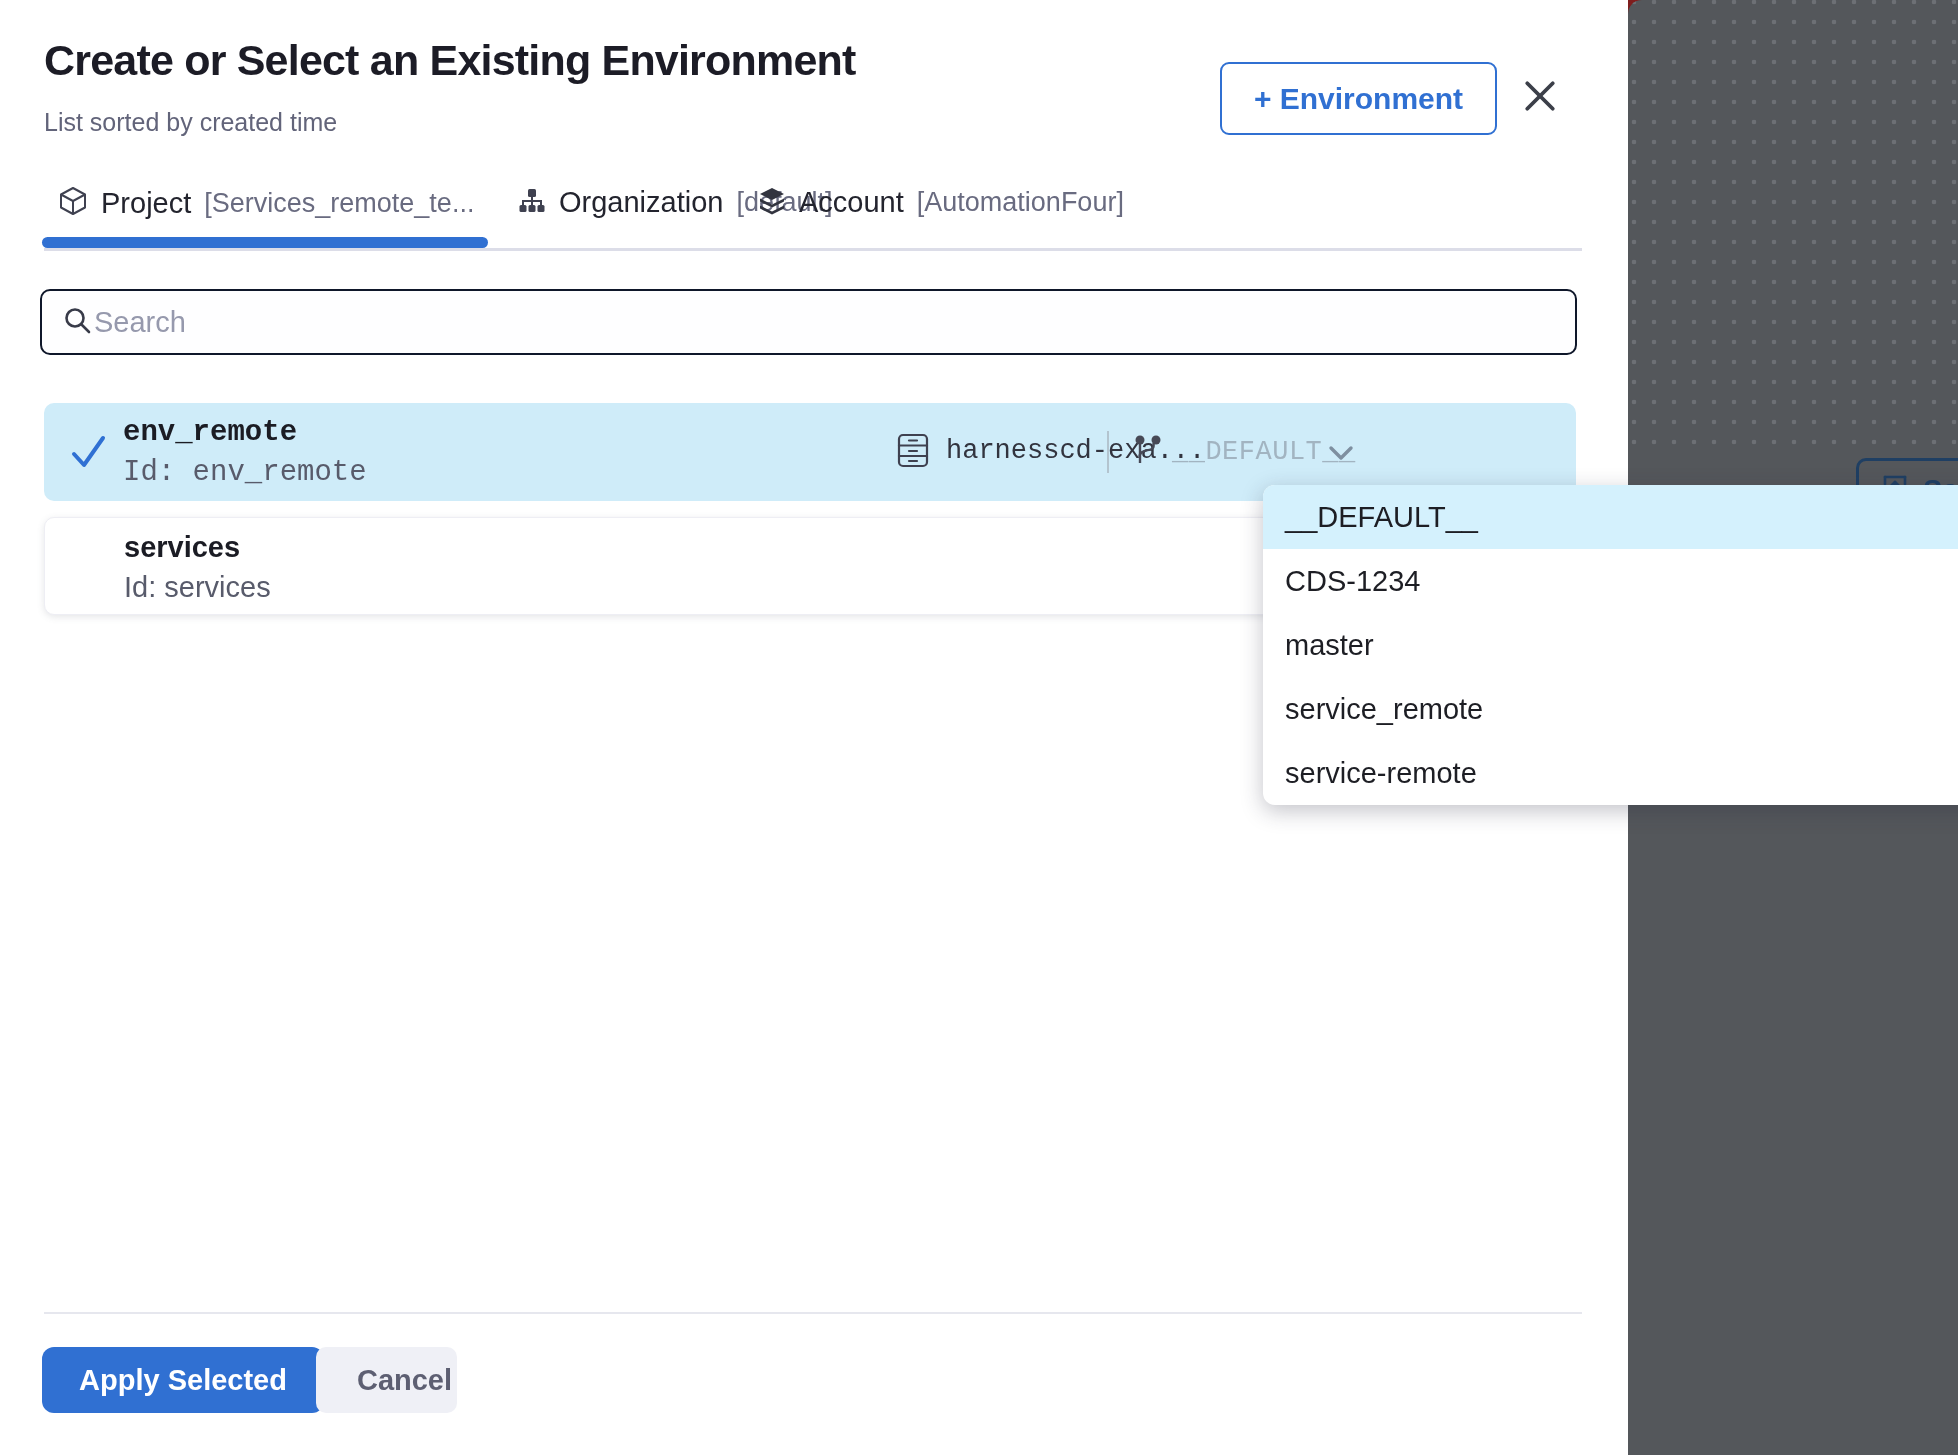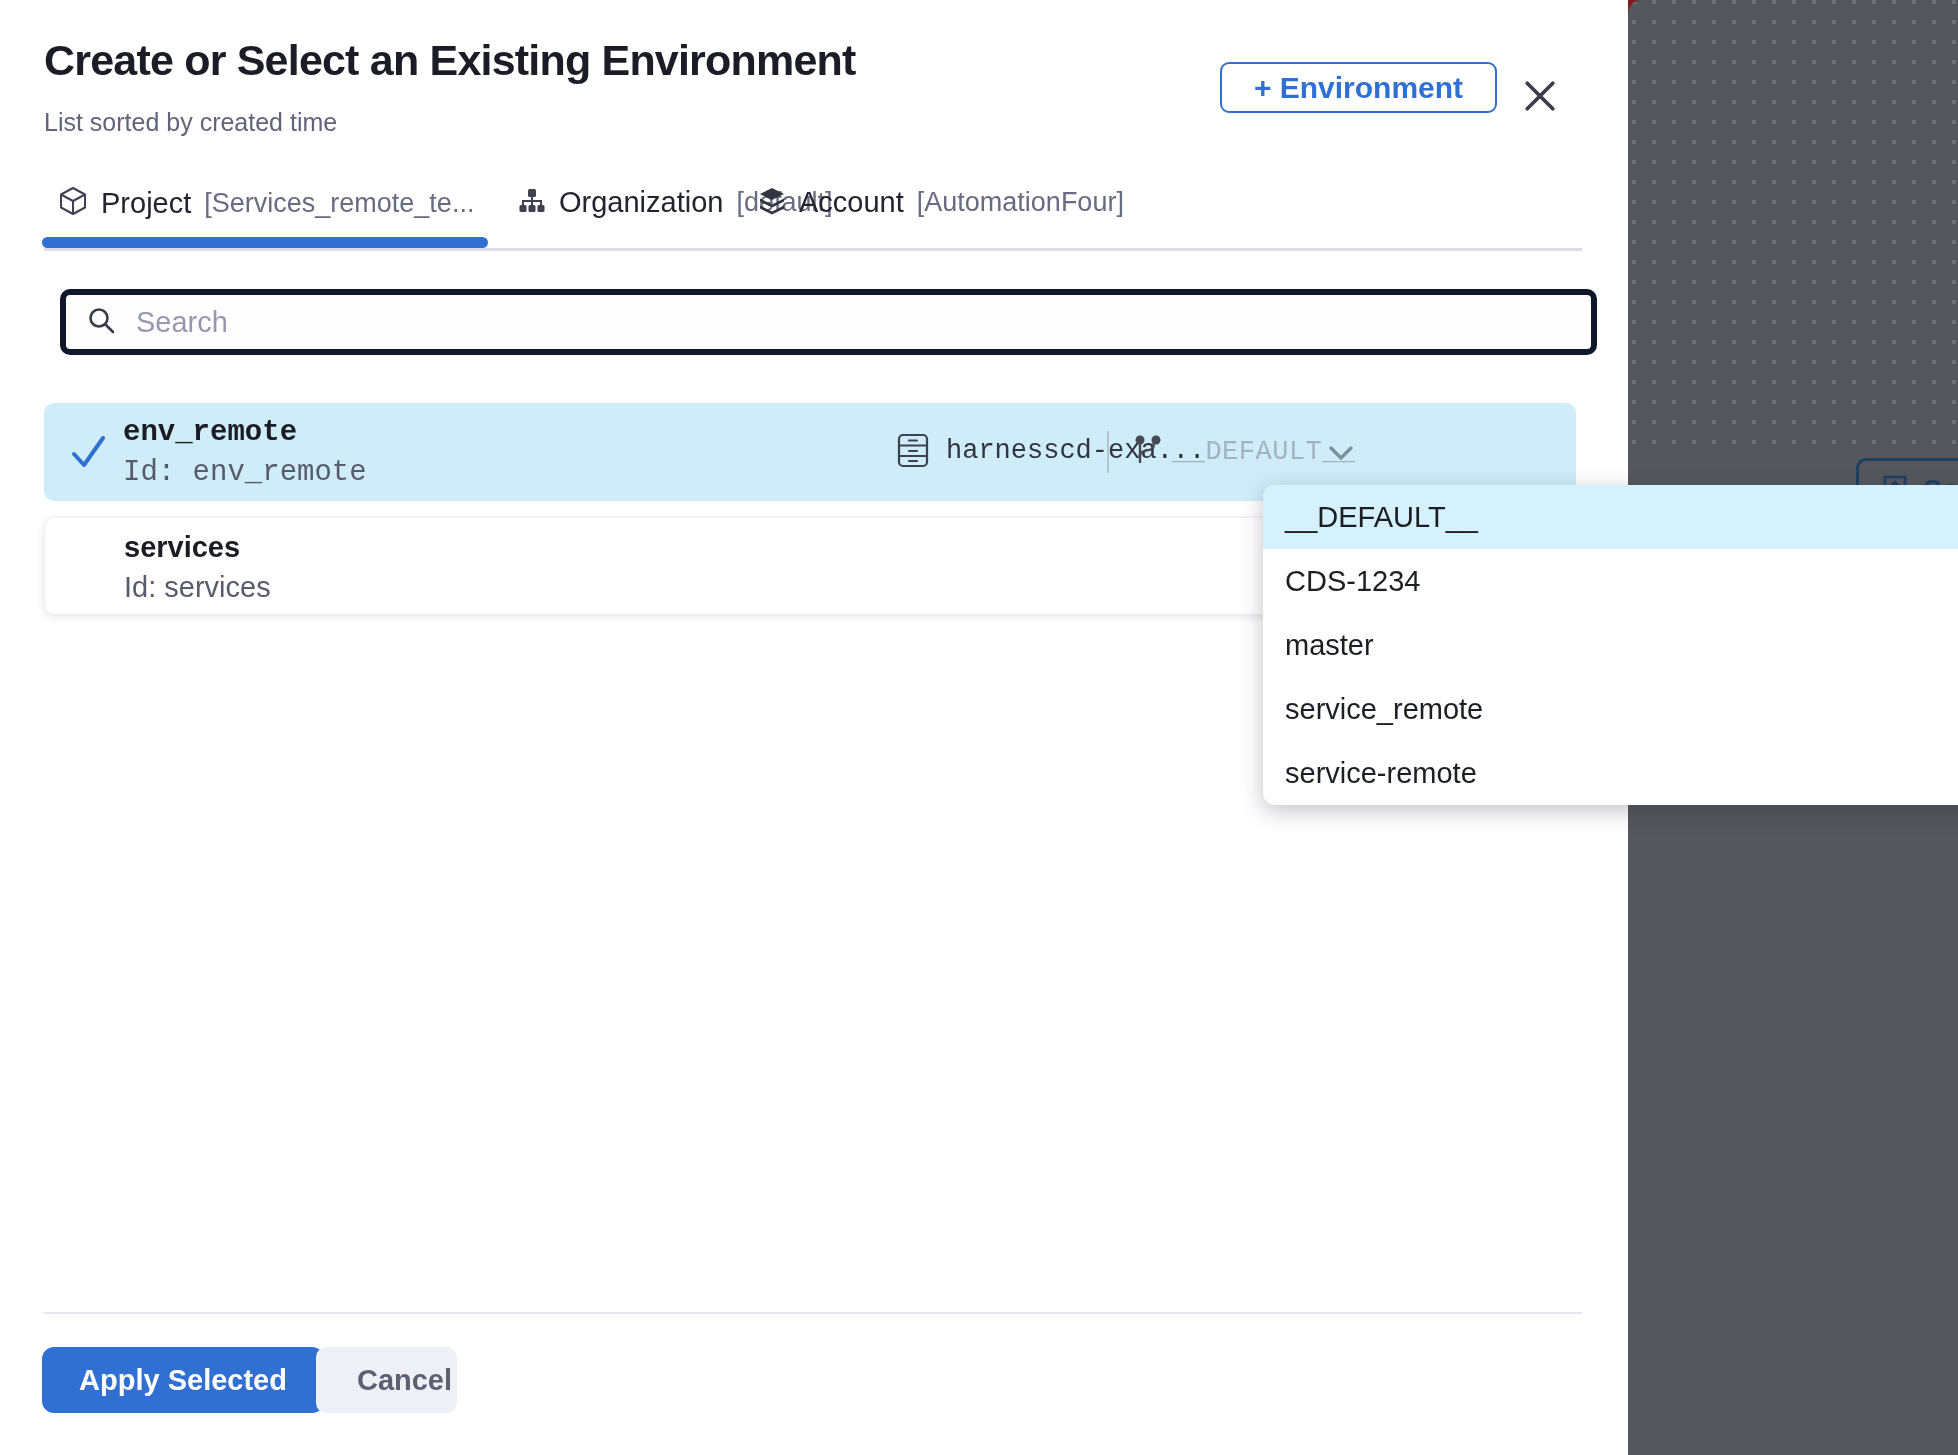--- a/index.html
+++ b/index.html
@@ -26,39 +26,39 @@
     color:#1f3f63;font-weight:700;font-size:29px;z-index:2;
   }
   
   .modal{position:absolute;left:0;top:0;width:1628px;height:1455px;background:#fff;z-index:10;}
   .modal-title{
     position:absolute;left:44px;top:36px;margin:0;
     font-size:43px;font-weight:700;color:#1c1c26;letter-spacing:-0.8px;
   }
   .modal-subtitle{position:absolute;left:44px;top:108px;font-size:25px;color:#62647a;}
   .env-button{
-    position:absolute;left:1220px;top:62px;width:277px;height:51px;box-sizing:border-box;
+    position:absolute;left:1220px;top:62px;width:277px;height:73px;box-sizing:border-box;
     border:2.5px solid #3070d2;border-radius:9px;background:#fff;
     display:flex;align-items:center;justify-content:center;
     color:#3070d2;font-weight:700;font-size:30px;cursor:pointer;
   }
   .close-btn{position:absolute;left:1520px;top:76px;width:40px;height:40px;
     display:flex;align-items:center;justify-content:center;cursor:pointer;}
   
   .tab{position:absolute;top:186px;display:flex;align-items:center;gap:13px;cursor:pointer;}
   .tab-1{left:58px;} .tab-2{left:518px;} .tab-3{left:758px;}
   .tab-label{font-size:29px;color:#23242e;}
   .tab-scope{font-size:27px;color:#696b80;}
   .tabs-baseline{position:absolute;left:44px;top:248px;width:1538px;height:3px;background:#dcdde8;}
   .tabs-active-bar{position:absolute;left:42px;top:237px;width:446px;height:11px;border-radius:6px;background:#3070d2;}
   
   .search-box{
-    position:absolute;left:60px;top:289px;width:1537px;height:66px;box-sizing:border-box;
-    border:6px solid #0f172a;border-radius:10px;background:#fefeff;
-    display:flex;align-items:center;gap:18px;padding-left:20px;
+    position:absolute;left:40px;top:289px;width:1537px;height:66px;box-sizing:border-box;
+    border:2px solid #0f172a;border-radius:10px;background:#fefeff;
+    display:flex;align-items:center;padding-left:20px;
   }
   .search-box input{
     flex:1;border:none;outline:none;background:transparent;
     font-size:29px;color:#3c3f4e;font-family:inherit;
   }
   .search-box input::placeholder{color:#9699ad;}
   
   .env-row{position:absolute;left:44px;width:1532px;height:98px;border-radius:10px;cursor:pointer;}
   .env-row.selected{top:403px;background:#cfecf9;font-family:Liberation Mono, monospace;}
   .env-row.plain{top:517px;background:#ffffff;border:1px solid #eeeef4;

